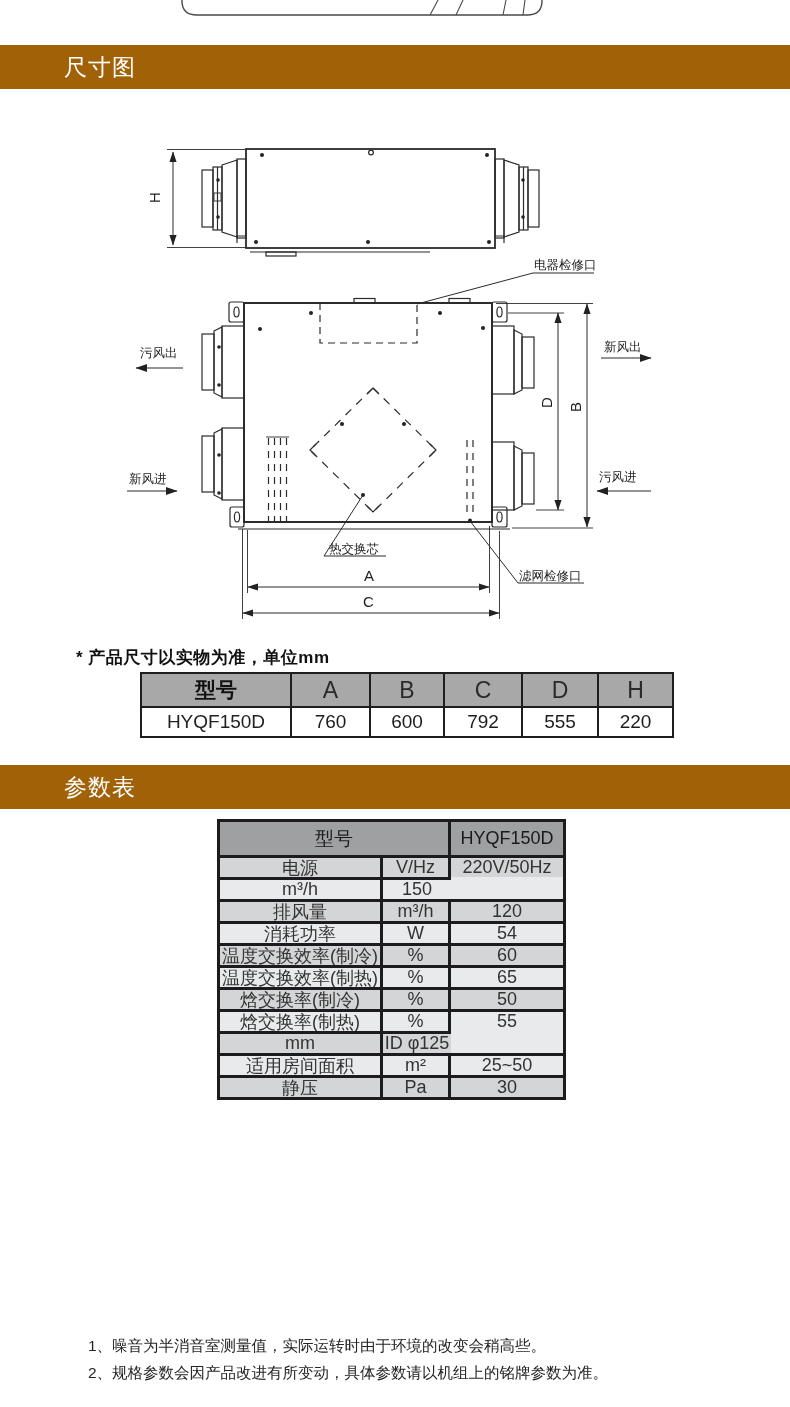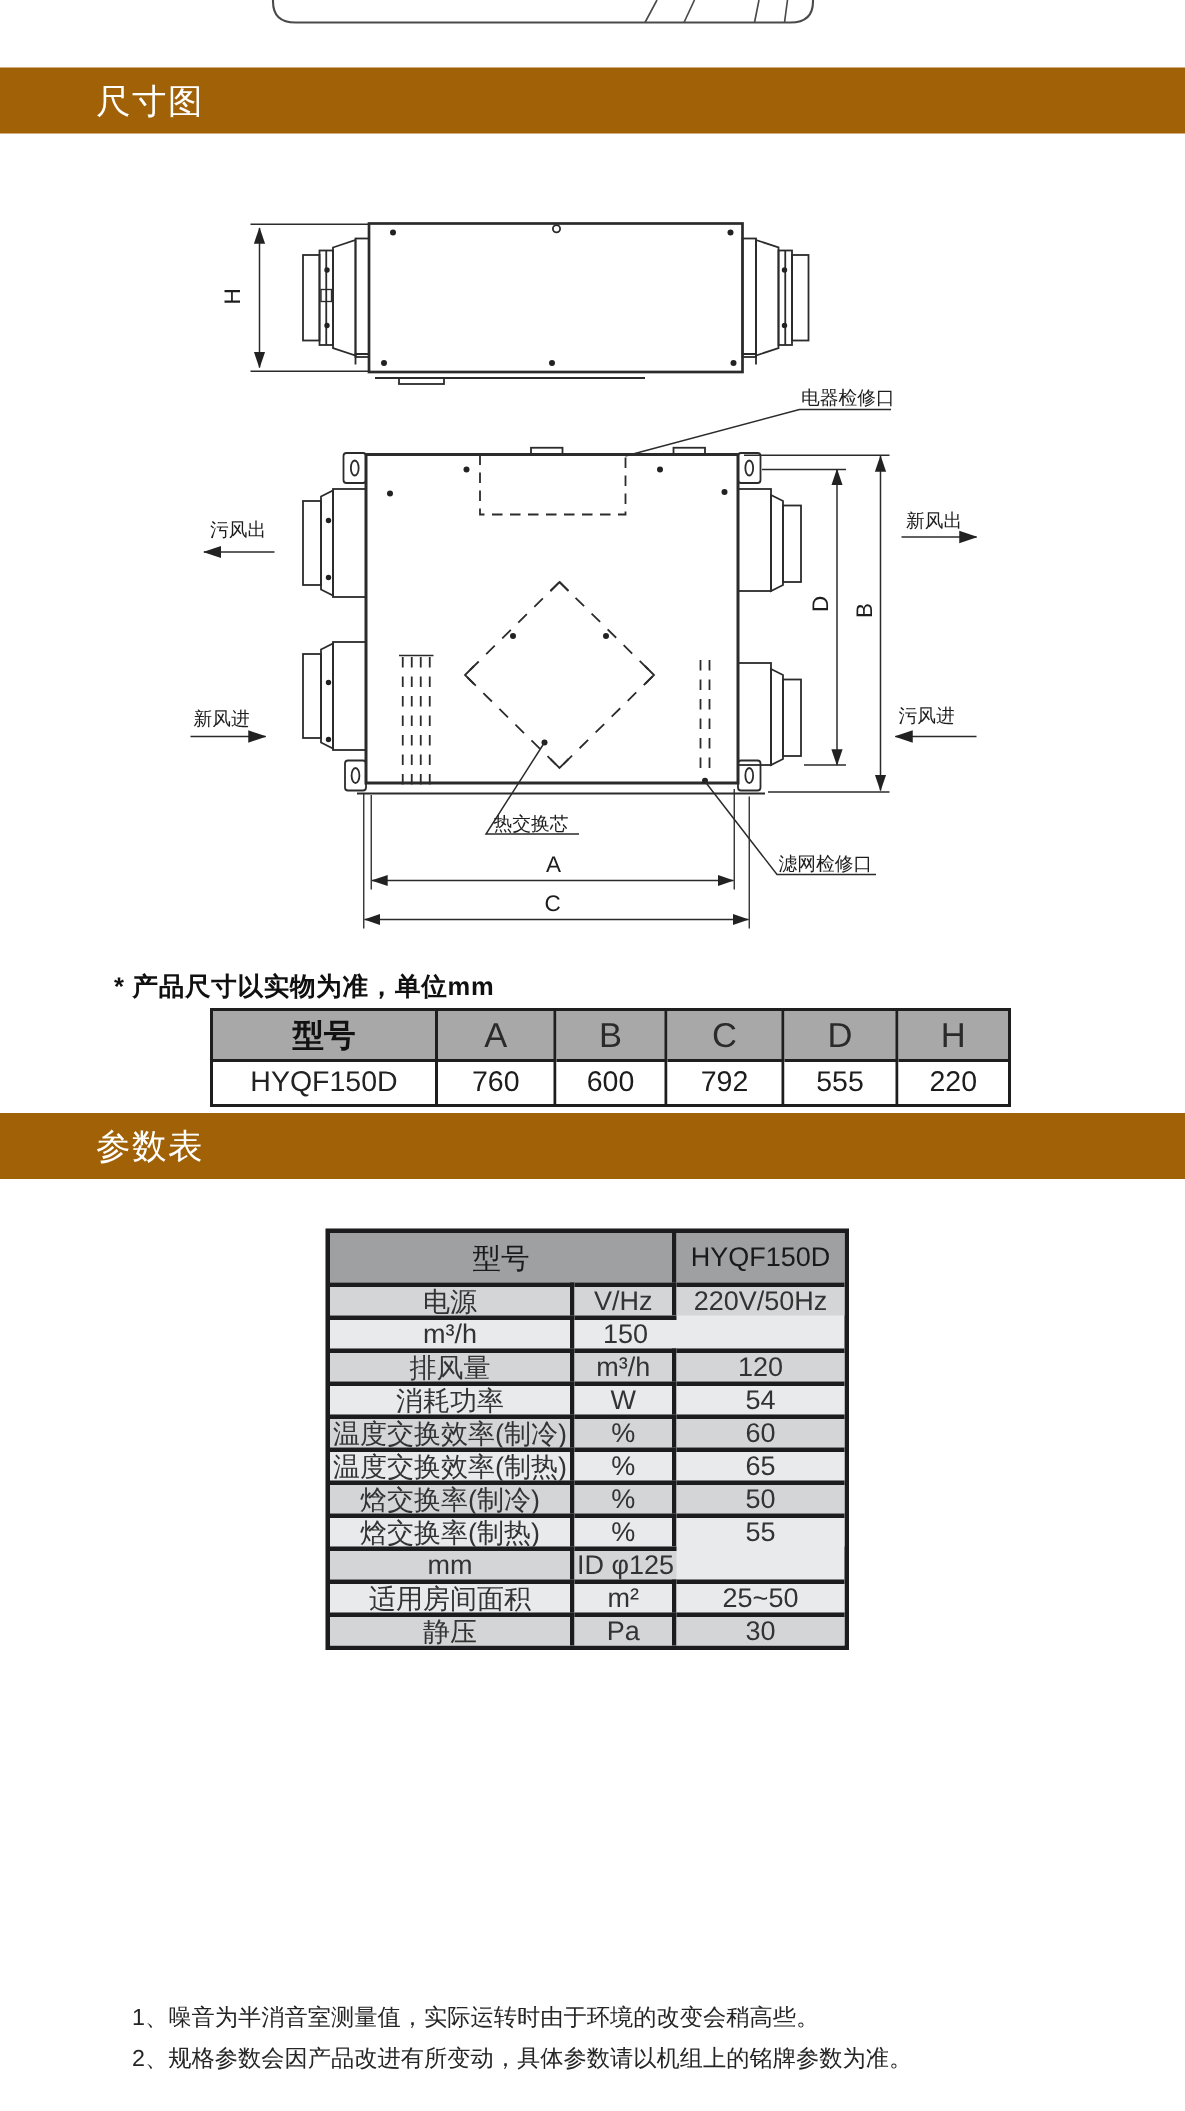--- a/index.html
+++ b/index.html
@@ -12,21 +12,21 @@
   .page { position:absolute; inset:0; }
 
   
   .bar {
     position:absolute; left:0; width:790px; height:44px;
     background:#a16207; color:#ffffff;
     display:flex; align-items:center; padding-left:64px;
     font-size:23px; font-weight:500; letter-spacing:1px;
   }
   #bar-dim   { top:45px; }
-  #bar-param { top:742px; }
+  #bar-param { top:765px; }
 
   
   #diagram { position:absolute; left:0; top:0; }
   #diagram text { font-family:"Liberation Sans","DejaVu Sans",sans-serif; fill:#1d1d1d; }
   .cn-label { font-size:12.5px; }
   .dim-letter { font-size:15px; }
 
   
   .size-note {
     position:absolute; left:36px; top:646px; width:700px;

